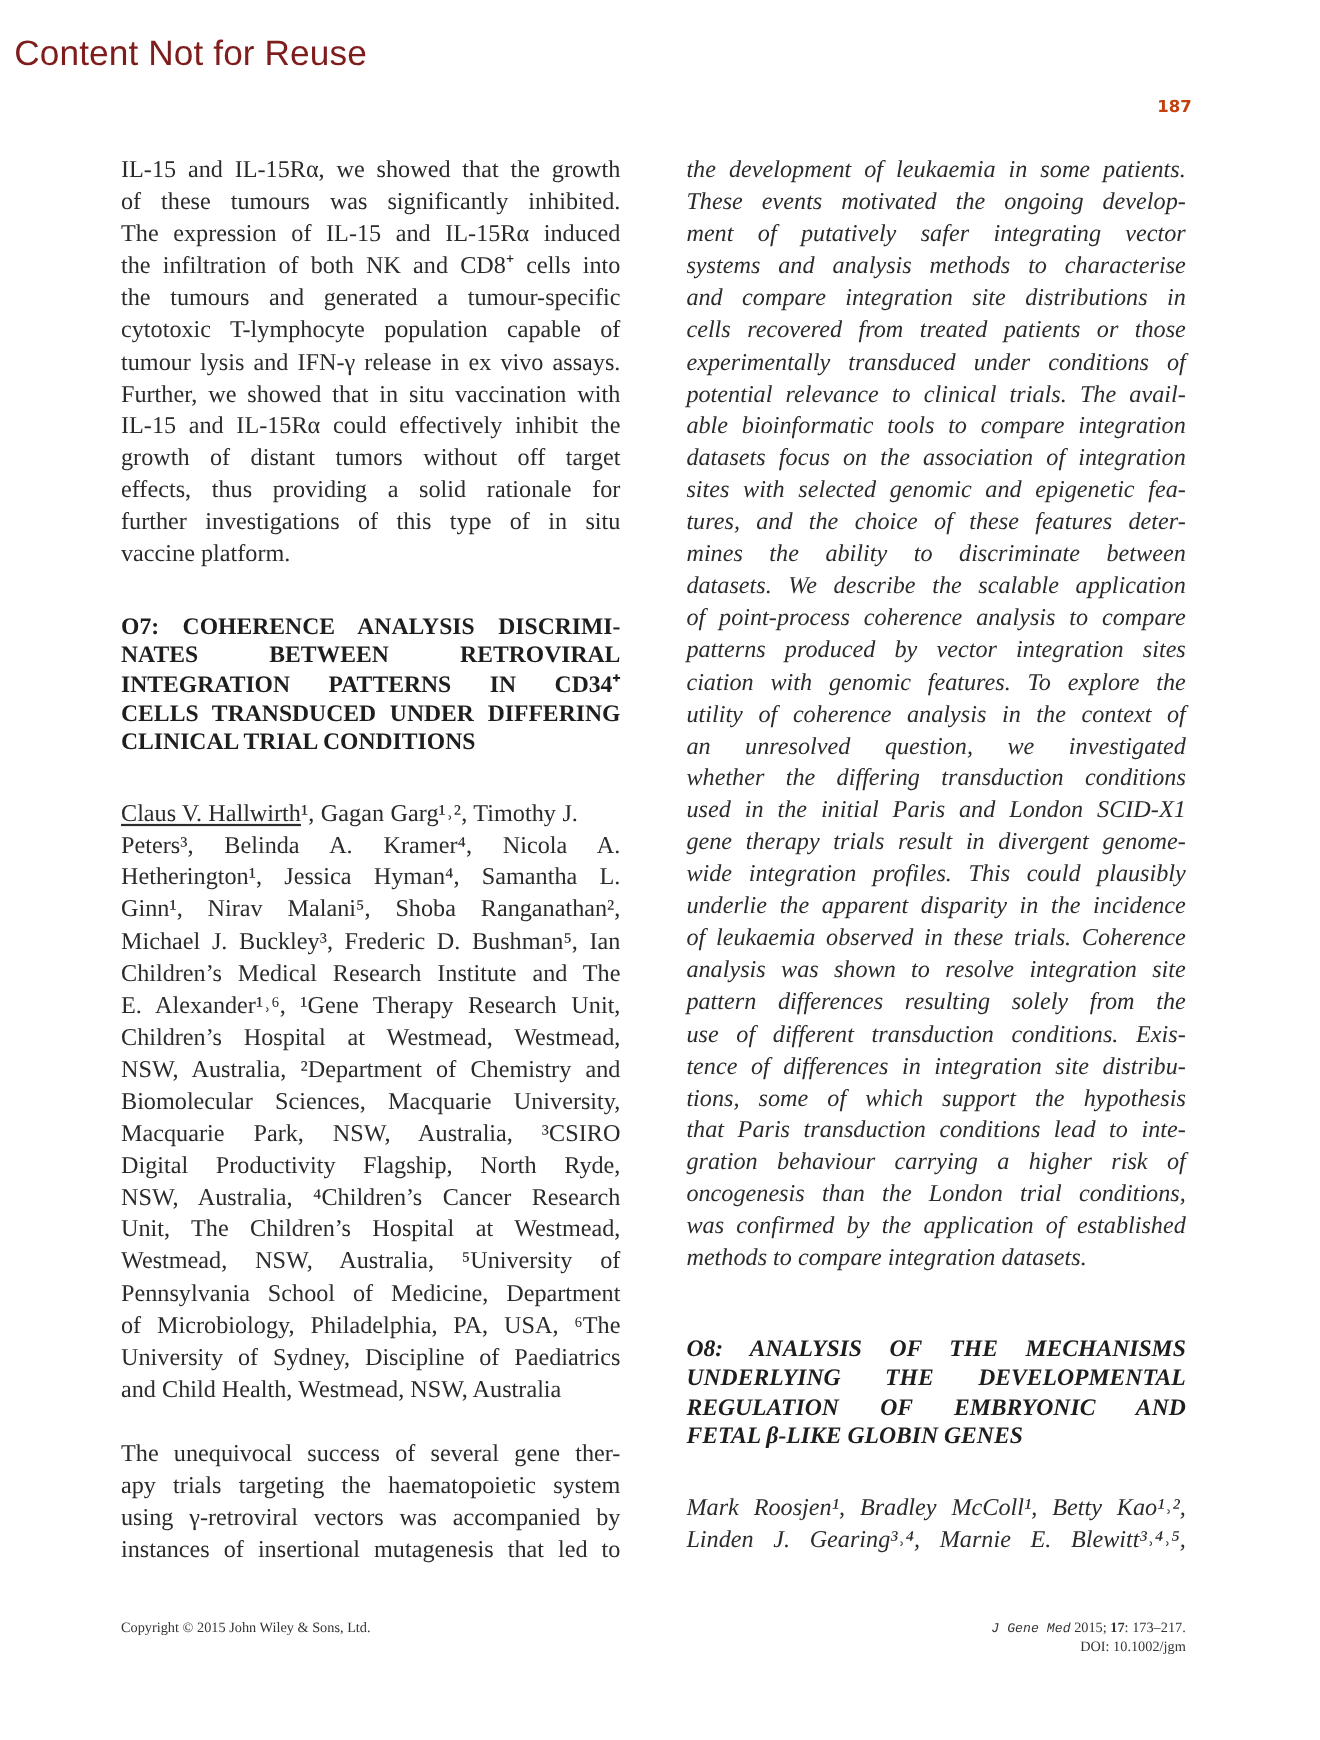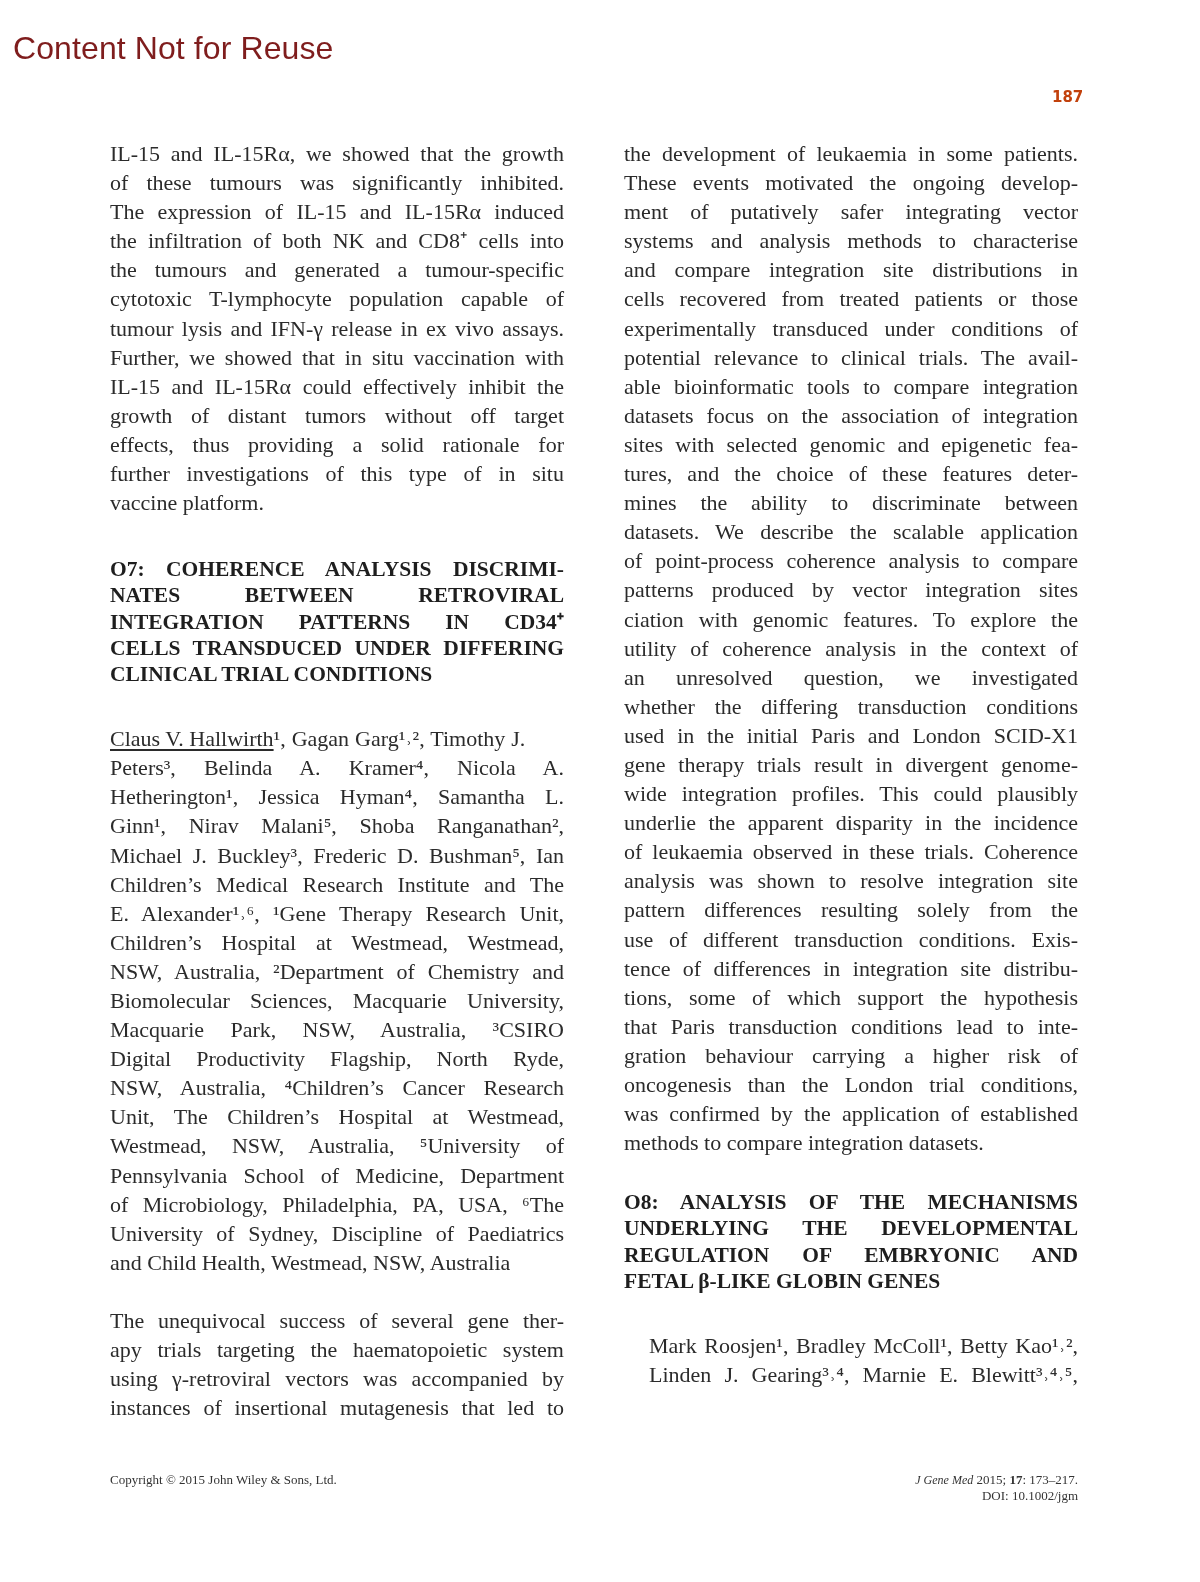--- a/index.html
+++ b/index.html
@@ -11,40 +11,40 @@
     }
     .page-number {
       position: absolute; left: 1052px; top: 88px;
       font-family: "DejaVu Sans", sans-serif; font-weight: bold; font-size: 15px; color: #c2410c;
     }
     .col {
       position: absolute; width: 454px;
       font-family: "Liberation Serif", serif; color: #2b2b2b;
     }
     .col.left { left: 110px; }
-    .col.right { left: 624px; }
+    .col.right { left: 624px; font-style: italic; }
     .ln {
       height: 29.1px; line-height: 29.1px; font-size: 22px;
       text-align: justify; text-align-last: justify; white-space: nowrap; overflow: visible;
     }
     .ln.last { text-align-last: left; }
     .ln span.j { display: block; width: 100%; text-align: justify; text-align-last: justify; white-space: normal; }
     .ln.last span.j { text-align-last: left; }
     .heading .ln {
       font-weight: bold; font-size: 21.5px; height: 26.2px; line-height: 26.2px; color: #1e1e1e;
     }
     .footer-left {
       position: absolute; left: 110px; top: 1472px;
       font-family: "Liberation Serif", serif; font-size: 13px; color: #333;
     }
     .footer-right {
       position: absolute; right: 122px; top: 1472px; text-align: right;
       font-family: "Liberation Serif", serif; font-size: 13px; color: #333; line-height: 16px;
     }
-    .footer-right .jname { font-family: Liberation Serif, serif; font-style: italic; font-size: 12px; }
+    .footer-right .jname { font-family: Liberation Mono, monospace; font-style: italic; font-size: 12px; }
     .footer-right .vol { font-weight: bold; }
     .underline { text-decoration: underline; text-decoration-thickness: 1.5px; text-underline-offset: 3px; }
   </style>
 </head>
 <body>
 
 <div class="watermark">Content Not for Reuse</div>
 <div class="page-number">187</div>
 
 <div class="col left" style="top:139px;">
@@ -286,36 +286,36 @@
         <span class="j">oncogenesis than the London trial conditions,</span>
       </div>
     <div class="ln">
         <span class="j">was confirmed by the application of established</span>
       </div>
     <div class="ln last">
         <span class="j">methods to compare integration datasets.</span>
       </div>
   </div>
 
-  <div class="heading" style="margin-top:32px;">
+  <div class="heading" style="margin-top:56px;">
     <div class="ln">
         <span class="j">O8: ANALYSIS OF THE MECHANISMS</span>
       </div>
     <div class="ln">
         <span class="j">UNDERLYING THE DEVELOPMENTAL</span>
       </div>
     <div class="ln">
         <span class="j">REGULATION OF EMBRYONIC AND</span>
       </div>
     <div class="ln last">
         <span class="j">FETAL β-LIKE GLOBIN GENES</span>
       </div>
   </div>
 
-  <div style="margin-top:37px;margin-left:25px;">
+  <div style="margin-top:37px;">
     <div class="ln">
         <span class="j">Mark Roosjen¹, Bradley McColl¹, Betty Kao¹˒²,</span>
       </div>
     <div class="ln">
         <span class="j">Linden J. Gearing³˒⁴, Marnie E. Blewitt³˒⁴˒⁵,</span>
       </div>
   </div>
 </div>
 
 <div class="footer-left">Copyright © 2015 John Wiley &amp; Sons, Ltd.</div>

